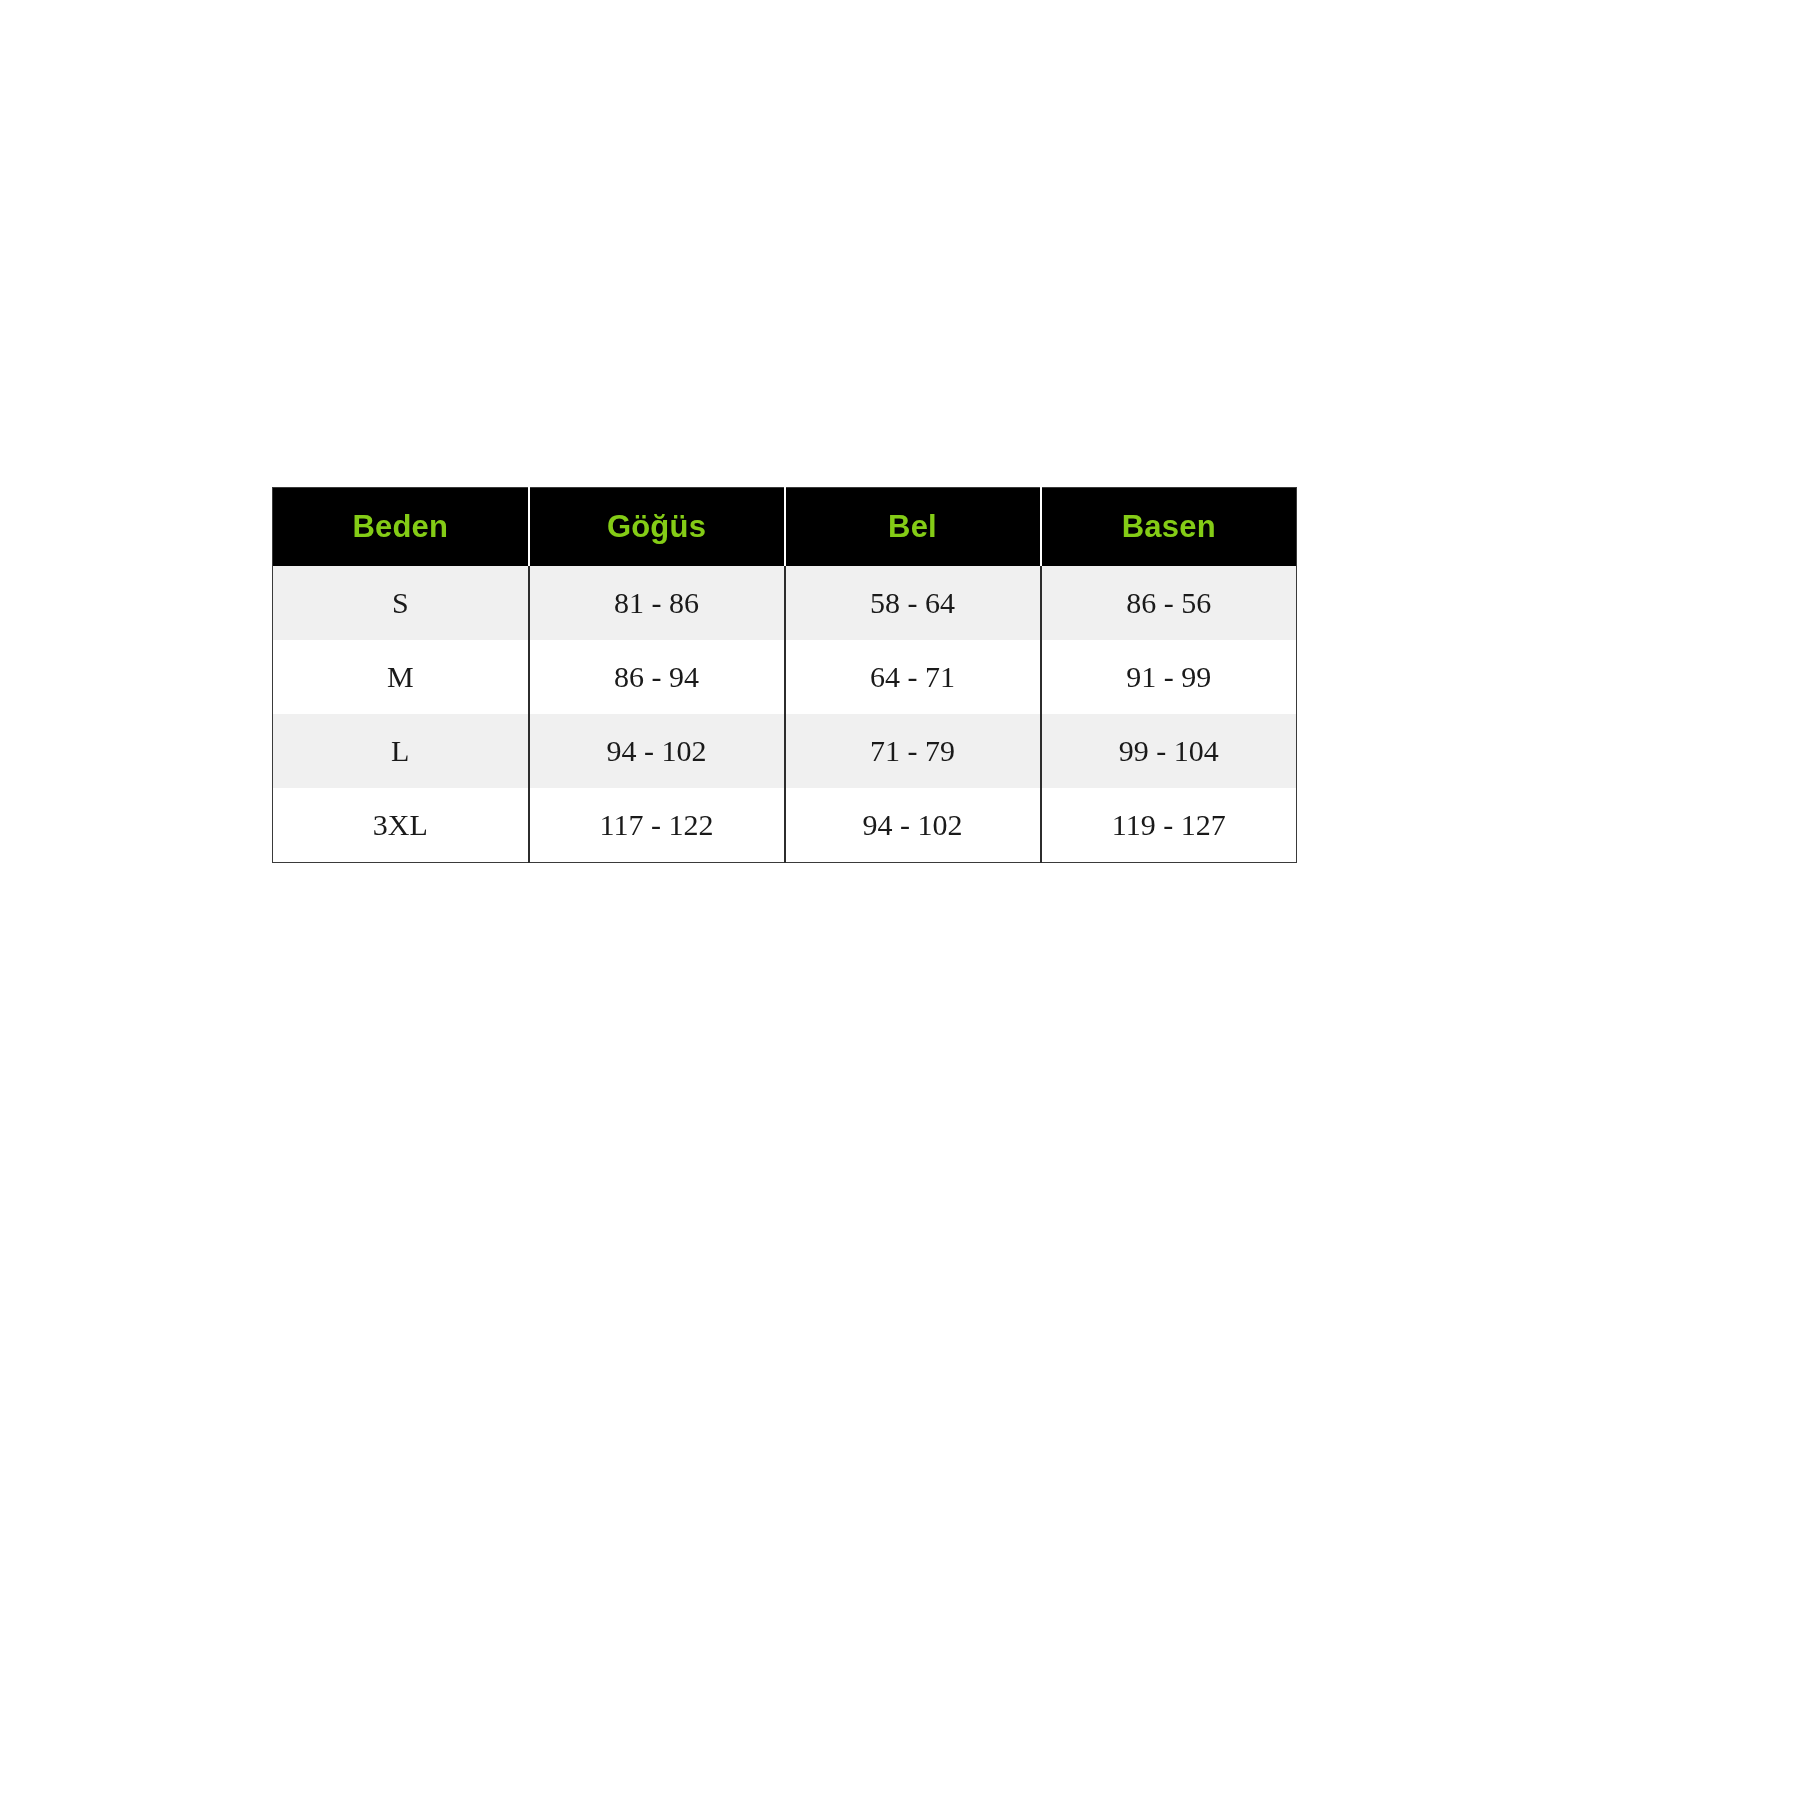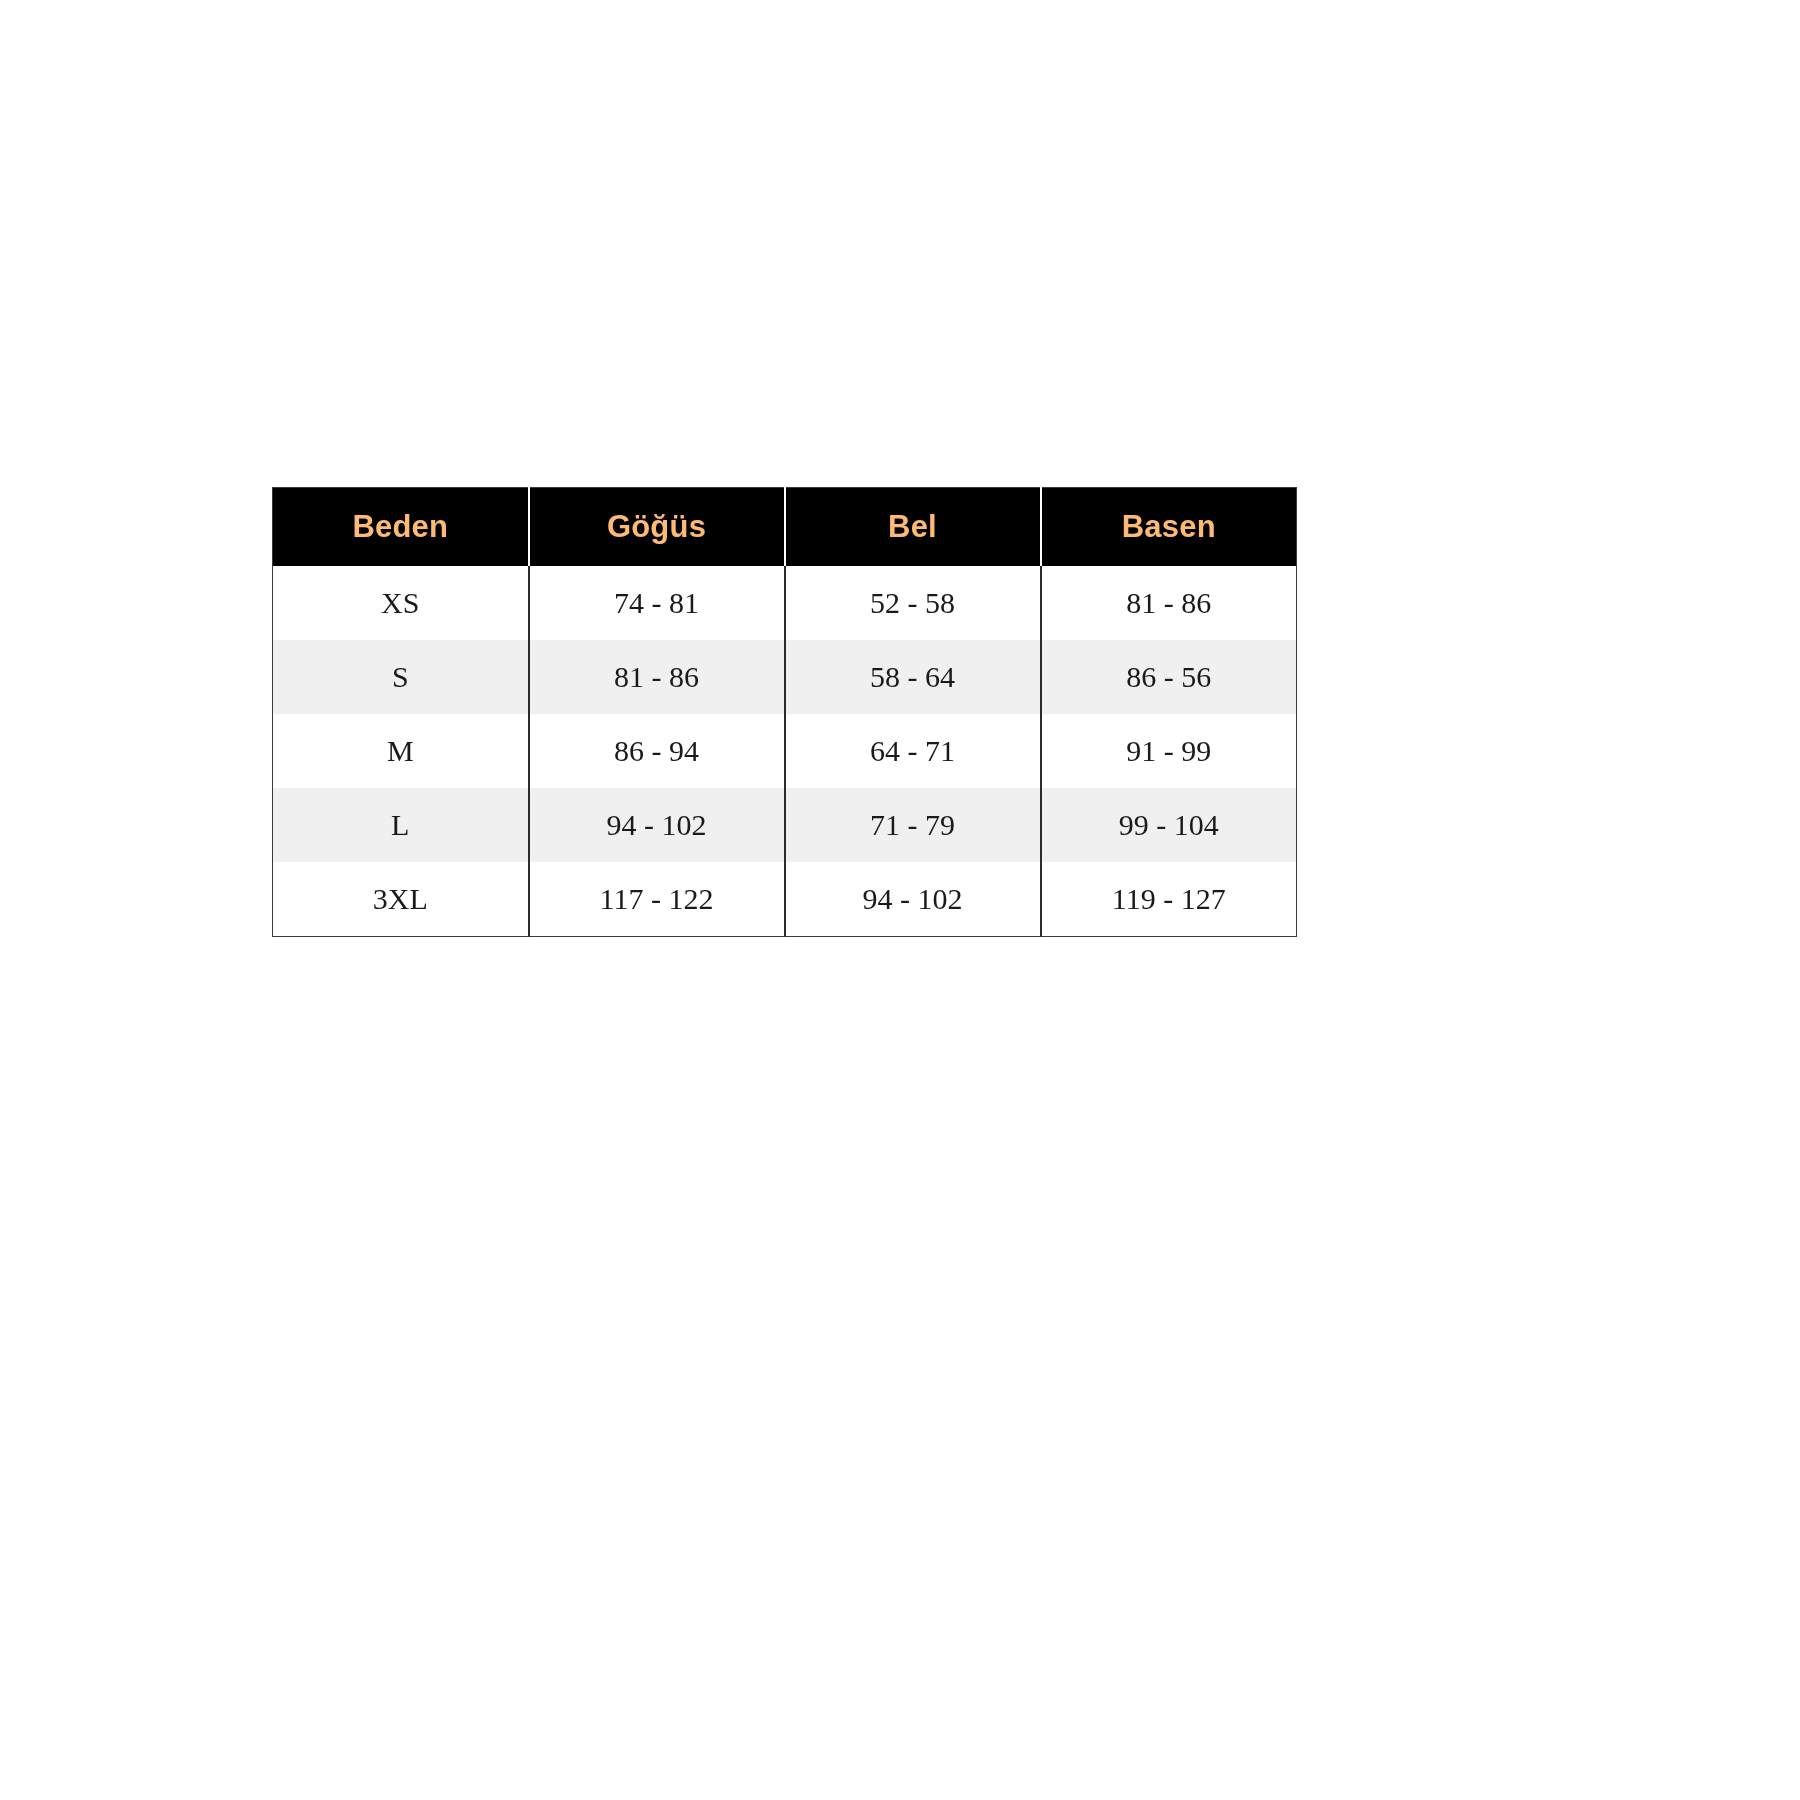--- a/index.html
+++ b/index.html
@@ -41,21 +41,21 @@
   table.size-chart col.c-gogus { width: 256px; }
   table.size-chart col.c-bel   { width: 256px; }
   table.size-chart col.c-basen { width: 256px; }
 
   
   table.size-chart thead tr {
     background: #000000;
   }
   table.size-chart thead th {
     height: 78px;
-    color: #fdba74;
+    color: #84cc16;
     font-size: 31px;
     font-weight: bold;
     text-align: center;
     vertical-align: middle;
     letter-spacing: 0.2px;
     border-right: 2px solid #ffffff;
     padding: 0;
     font-family: "Liberation Sans", sans-serif;
   }
   table.size-chart thead th:last-child {
@@ -95,26 +95,20 @@
       </colgroup>
       <thead>
         <tr>
           <th>Beden</th>
           <th>Göğüs</th>
           <th>Bel</th>
           <th>Basen</th>
         </tr>
       </thead>
       <tbody>
-        <tr class="row-odd">
-          <td>XS</td>
-          <td>74 - 81</td>
-          <td>52 - 58</td>
-          <td>81 - 86</td>
-        </tr>
         <tr class="row-even">
           <td>S</td>
           <td>81 - 86</td>
           <td>58 - 64</td>
           <td>86 - 56</td>
         </tr>
         <tr class="row-odd">
           <td>M</td>
           <td>86 - 94</td>
           <td>64 - 71</td>

